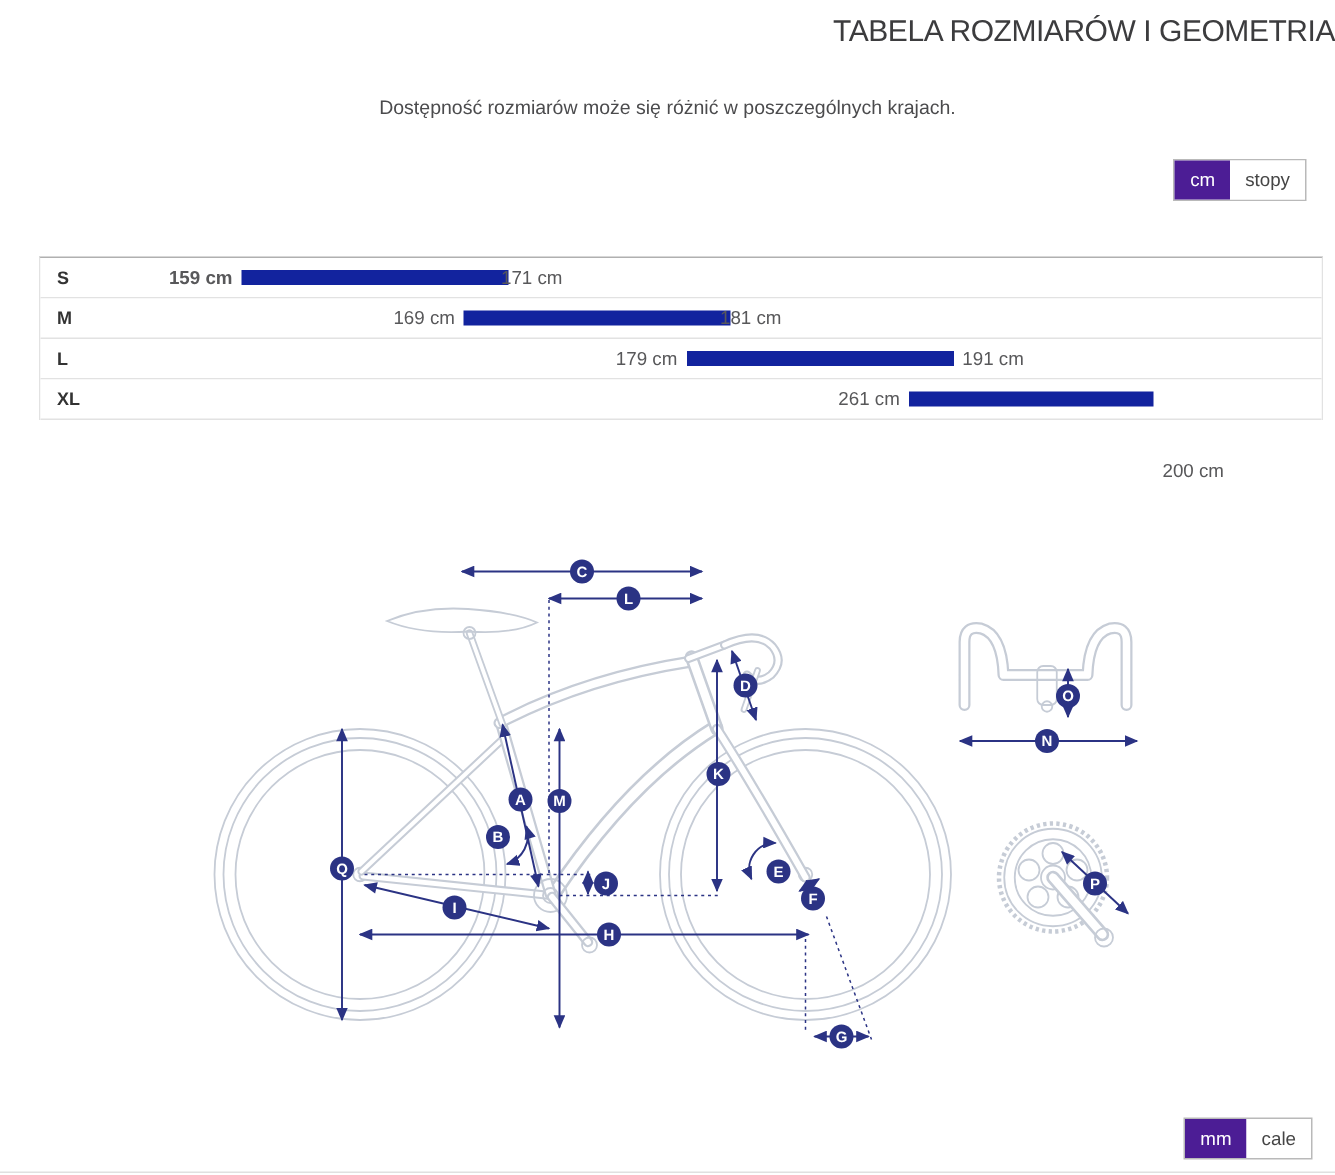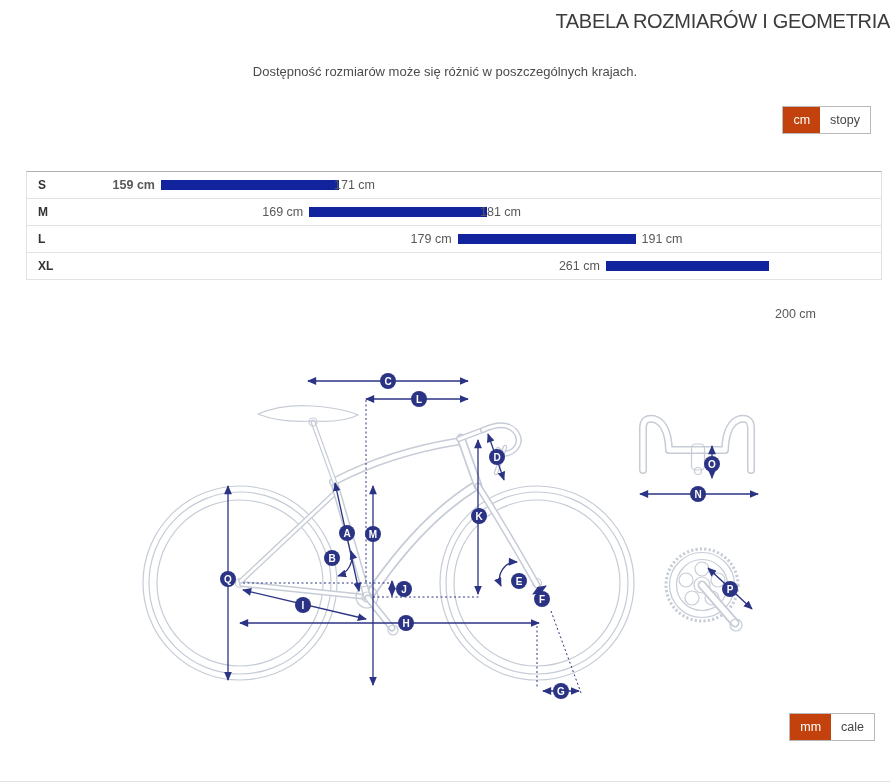--- a/index.html
+++ b/index.html
@@ -12,27 +12,27 @@
     font-size:20px;font-weight:400;color:#3c3c3e;letter-spacing:-0.3px;
   }
   .intro{
     position:absolute;top:62px;left:0;width:100%;text-align:center;
     font-size:13px;color:#4b4b4d;line-height:20px;
   }
   .toggle{
     position:absolute;display:inline-flex;border:1px solid #b9b9b9;background:#fff;
   }
   .toggle-top{top:106px;right:19px;}
-  .toggle-bottom{top:713px;right:15px;}
+  .toggle-bottom{top:745px;right:15px;}
   .toggle button{
     border:none;margin:0;background:#fff;color:#454545;cursor:pointer;
     font-family:"Liberation Sans",sans-serif;font-size:12.5px;
     padding:6px 10px;min-width:26px;line-height:14px;
   }
-  .toggle button.active{background:#c2410c;color:#fff;}
+  .toggle button.active{background:#4c1d95;color:#fff;}
   .size-table{
     position:absolute;top:171px;left:26px;width:854px;
     border-top:1px solid #b0b0b0;border-left:1px solid #e2e2e2;border-right:1px solid #e2e2e2;
   }
   .size-row{
     position:relative;height:26px;border-bottom:1px solid #e2e2e2;background:#fff;
   }
   .size-row .cat{
     position:absolute;left:11px;top:0;line-height:26px;
     font-size:12px;font-weight:700;color:#333;

